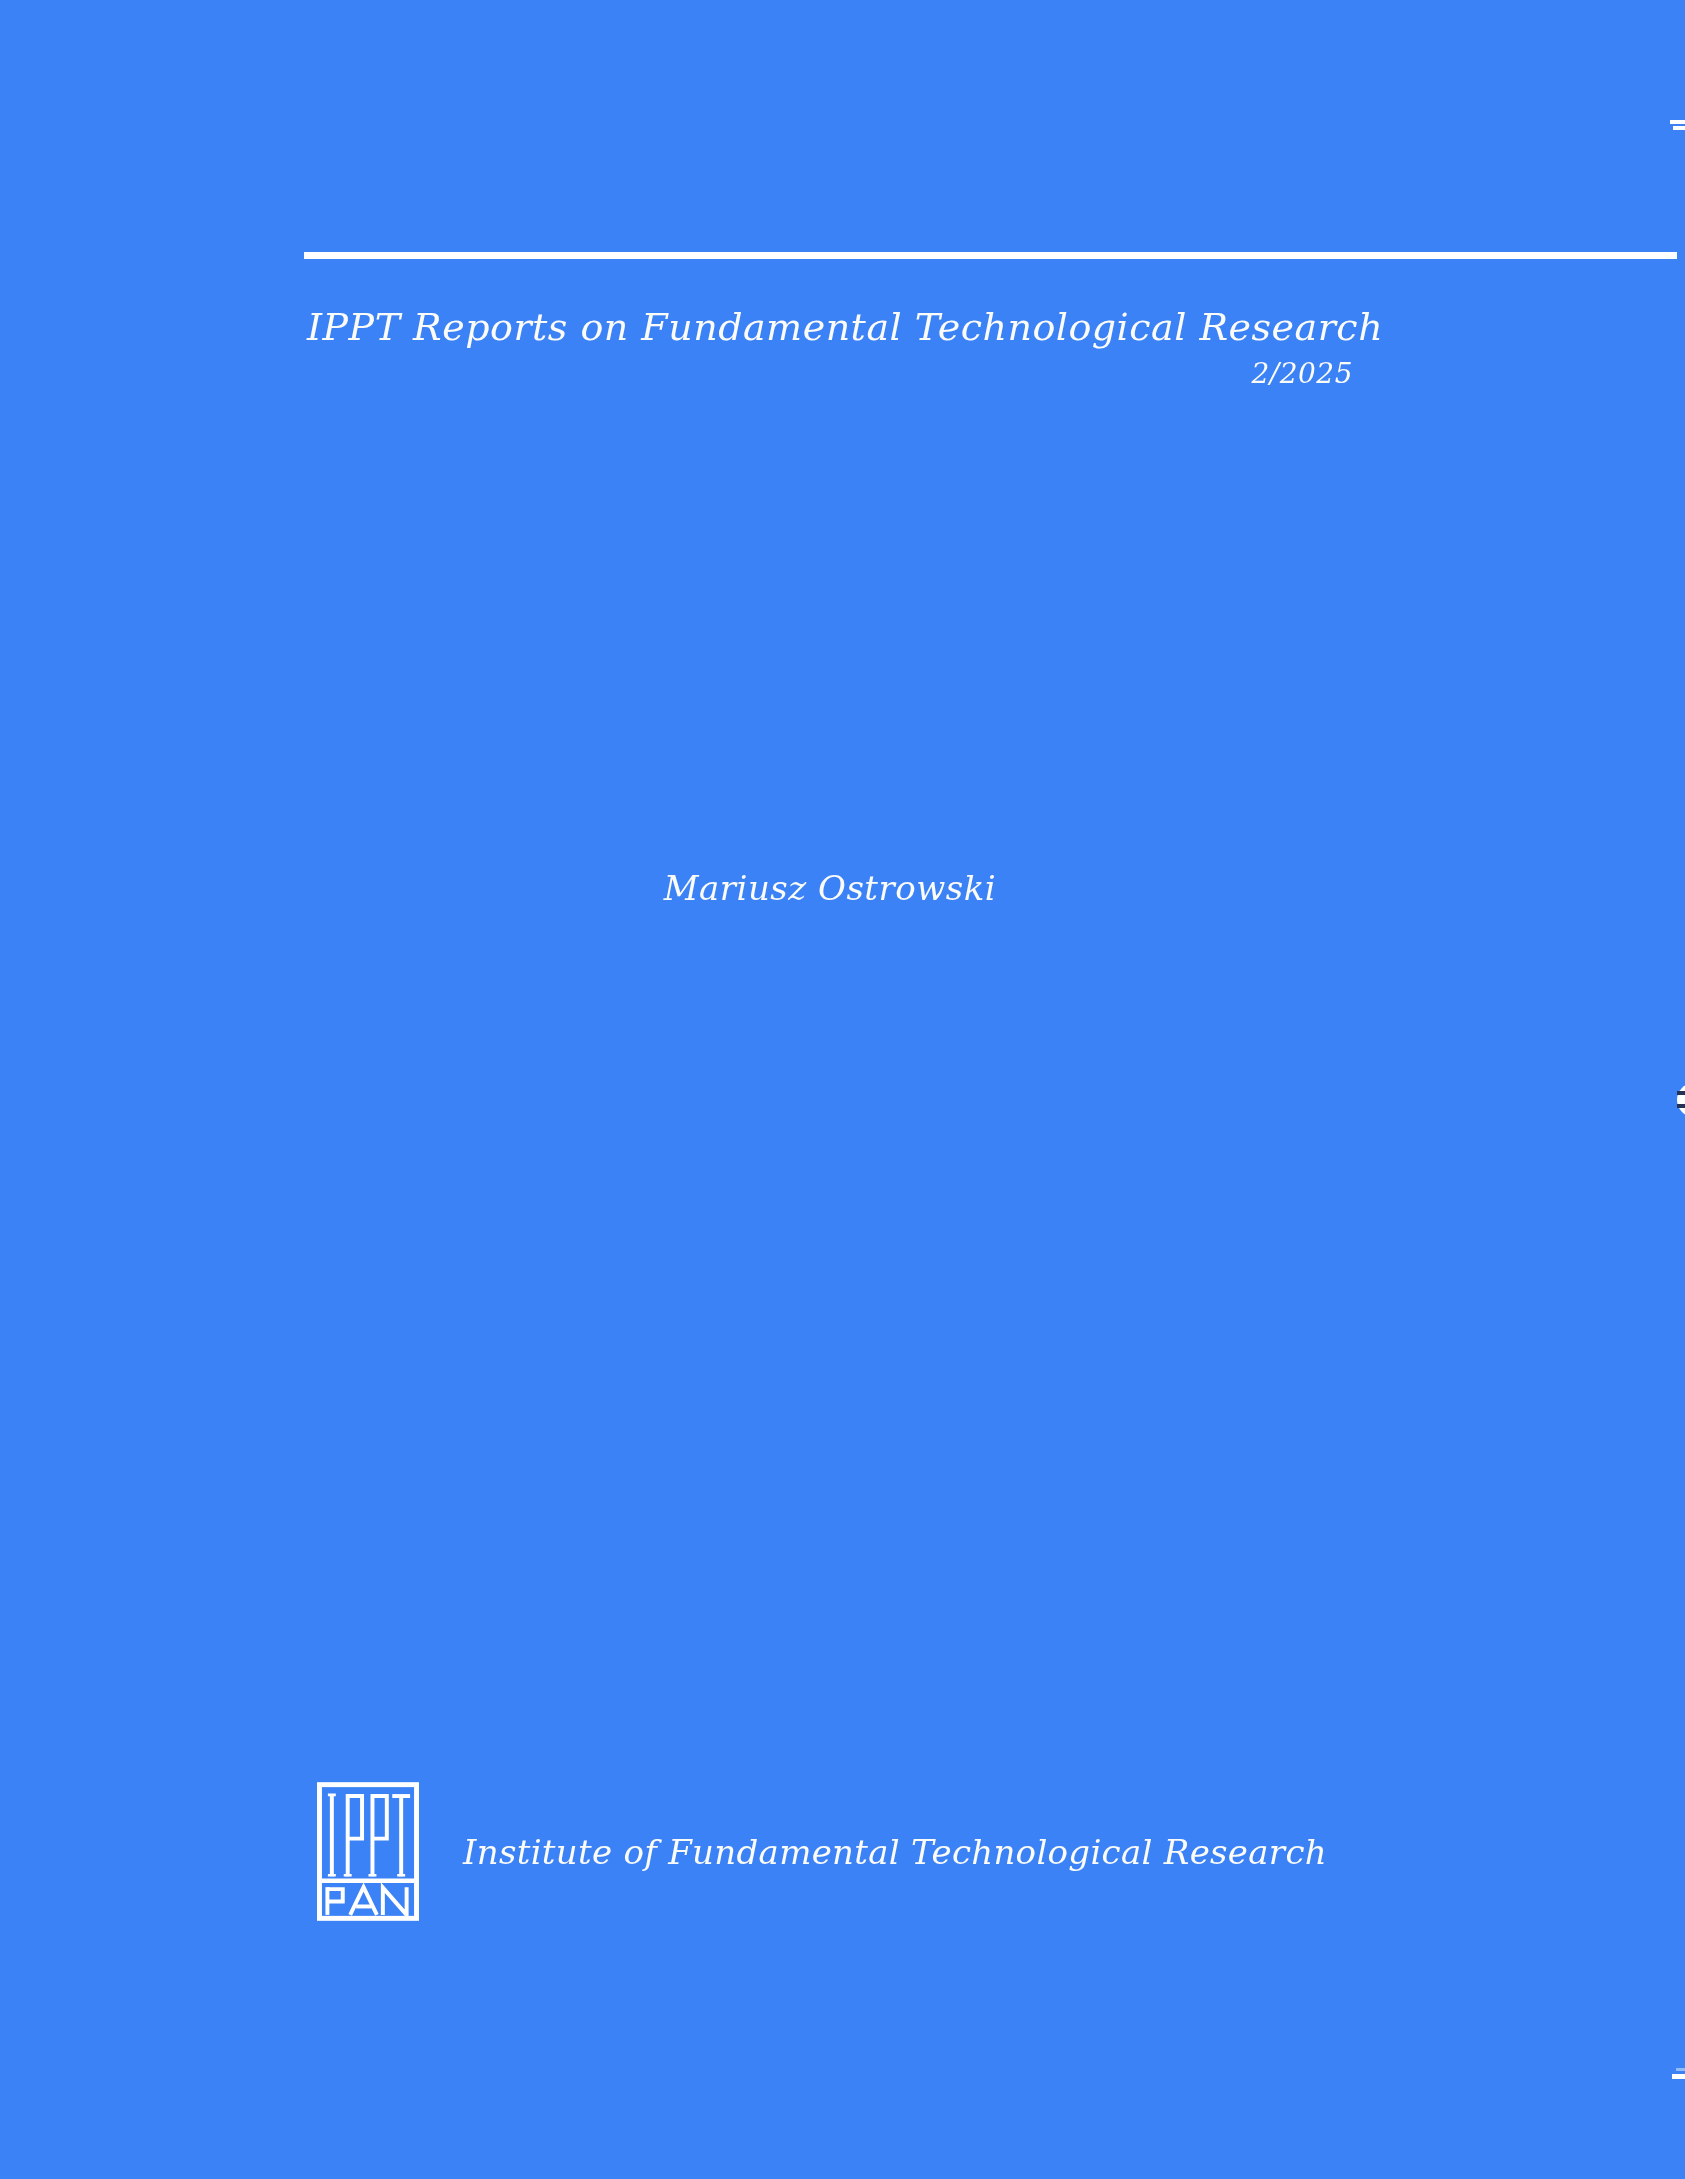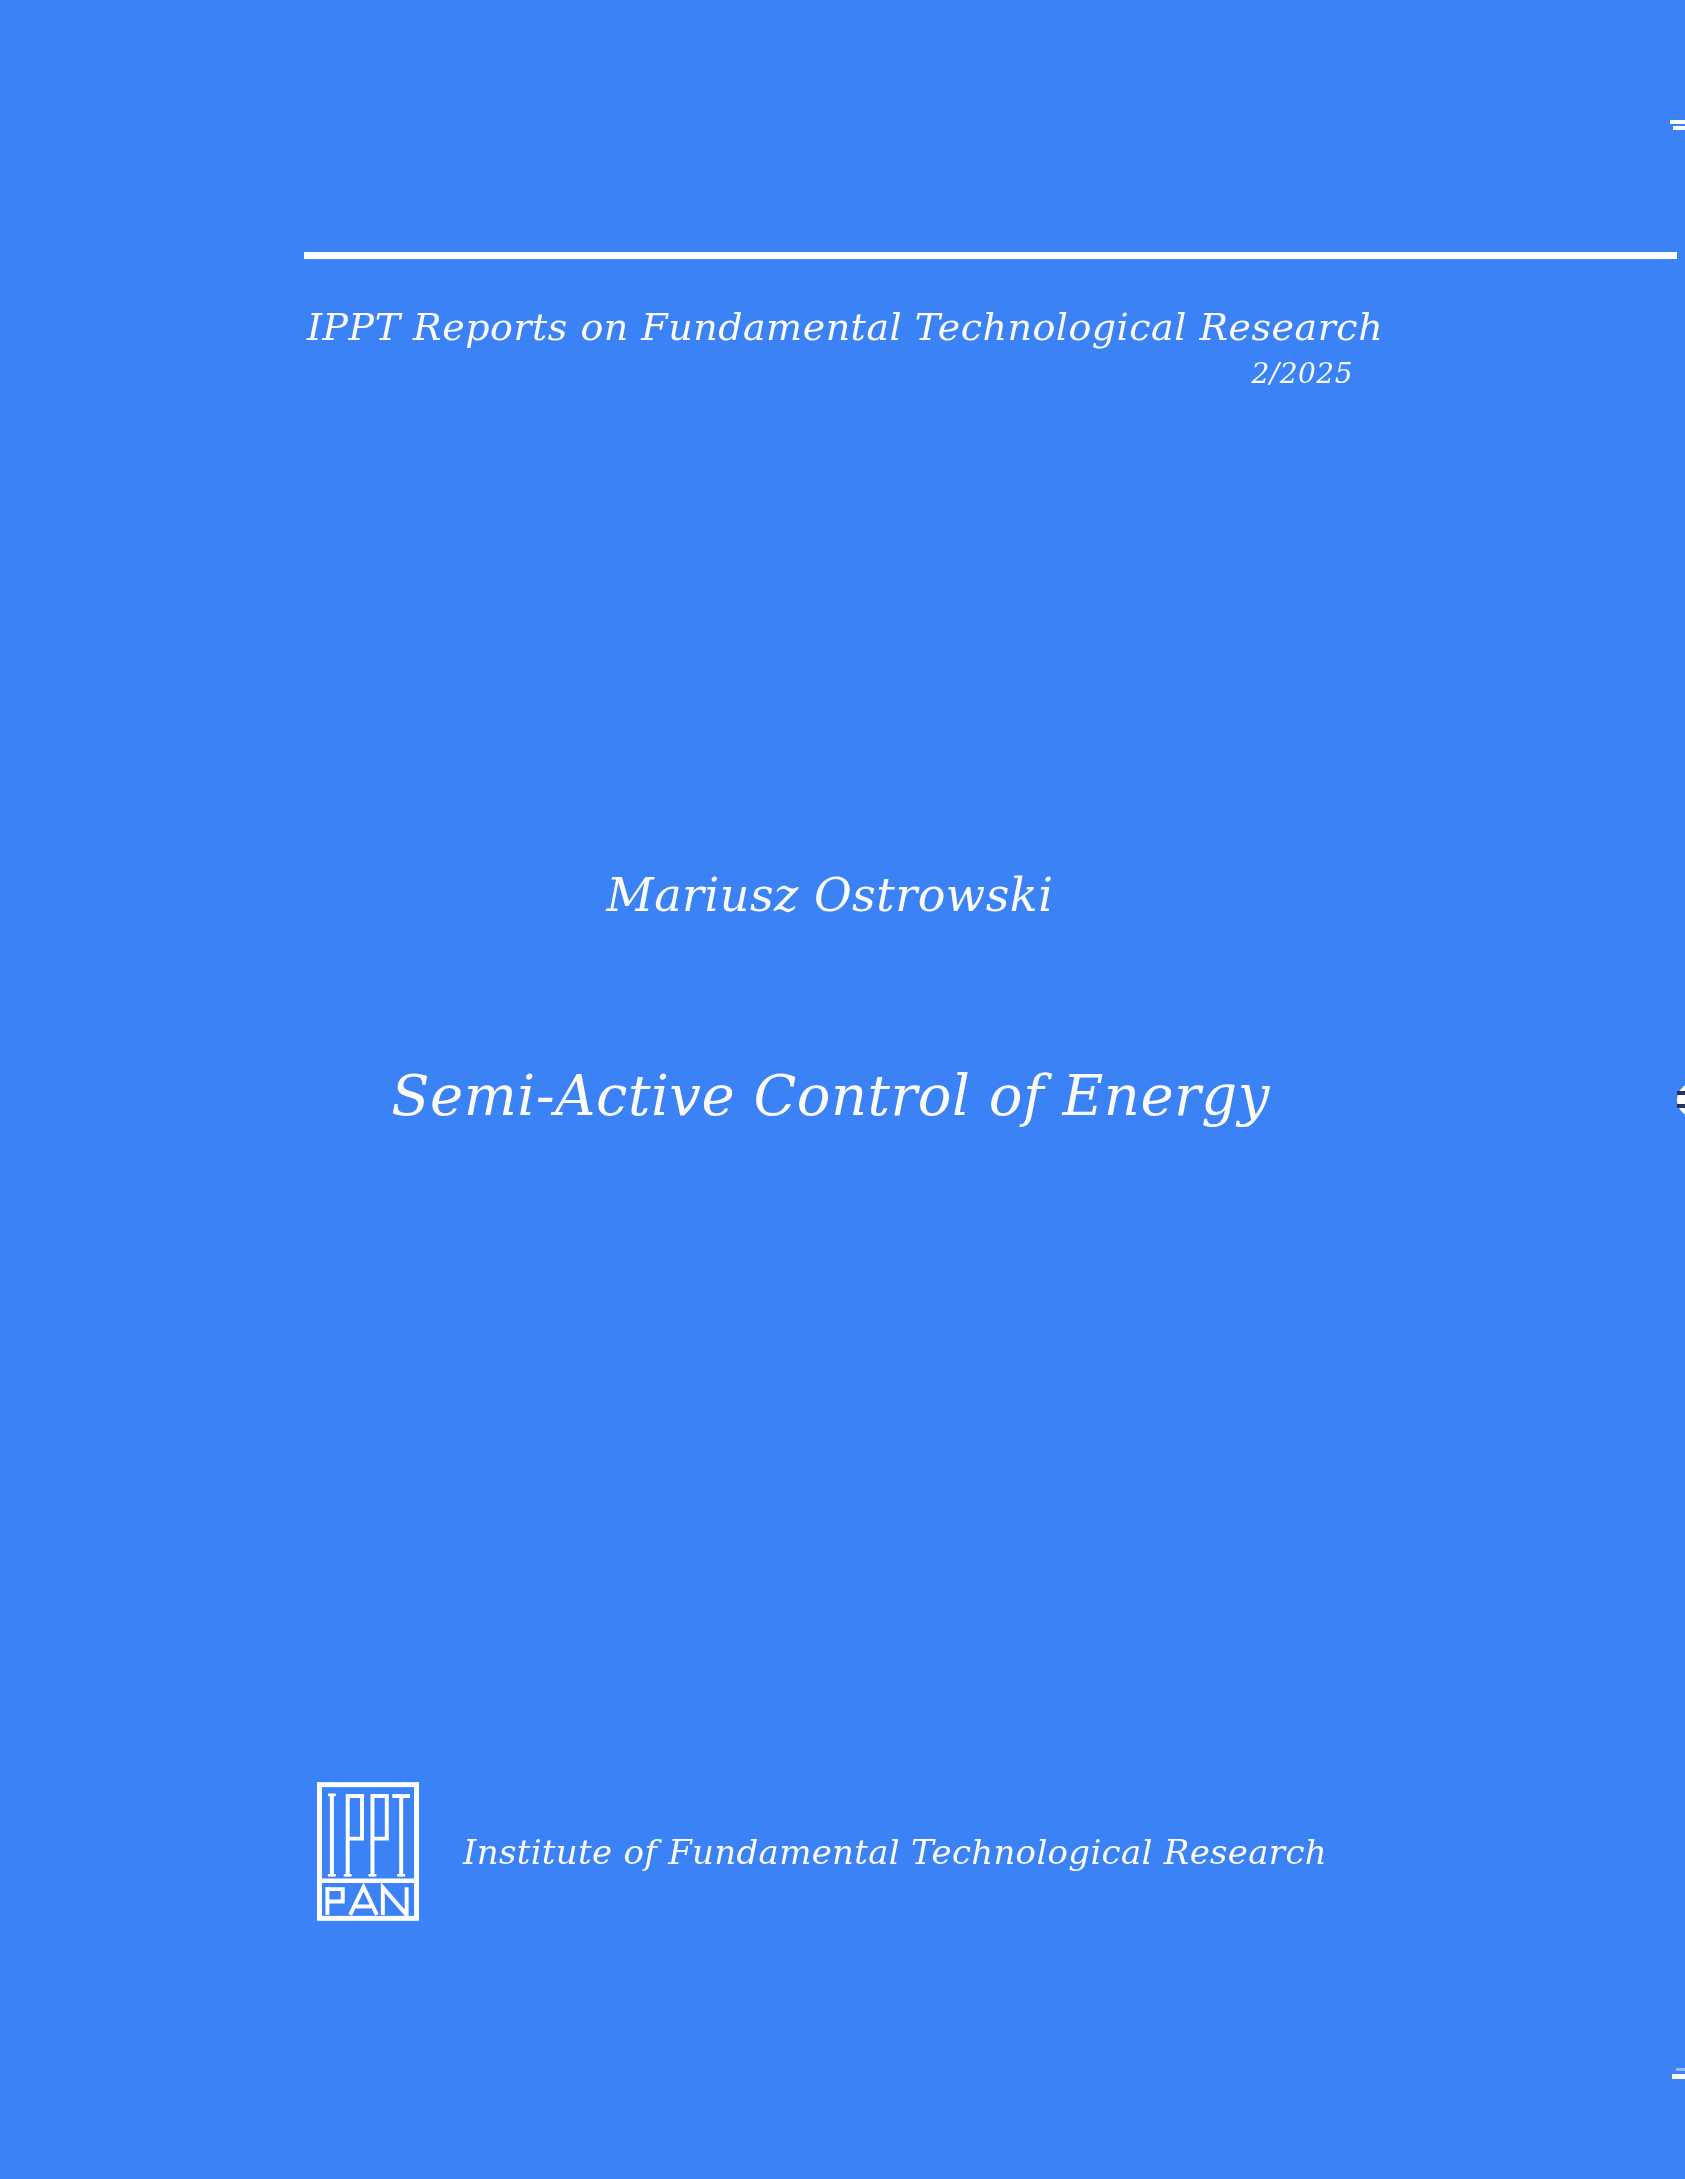--- a/index.html
+++ b/index.html
@@ -47,21 +47,21 @@
     letter-spacing: 0.5px;
   }
 
   
   .author {
     position: absolute;
     left: 307px;
     top: 869px;
     width: 1046px;
     text-align: center;
-    font-size: 46px;
+    font-size: 34px;
     line-height: 1.16;
     letter-spacing: 0.5px;
   }
 
   
   .title {
     position: absolute;
     left: 248px;
     top: 1058px;
     width: 1165px;
@@ -151,21 +151,20 @@
 
   <div class="rule"></div>
 
   <div class="series">IPPT Reports on Fundamental Technological Research</div>
 
   <div class="issue">2/2025</div>
 
   <div class="author">Mariusz Ostrowski</div>
 
   <div class="title">
-    <div>Semi-Active Control of Energy</div>
   </div>
 
   <svg class="logo" viewBox="0 0 103 140" role="img" aria-label="IPPT PAN">
 
     <rect class="stroke" x="2.5" y="2.5" width="98" height="135" stroke-width="5"></rect>
 
     <g class="stroke" stroke-width="4" aria-label="IPPT">
 
       <path d="M15 12 V95"></path>
       <path d="M11 12.8 H19 M11 94 H19" stroke-width="2.6"></path>

